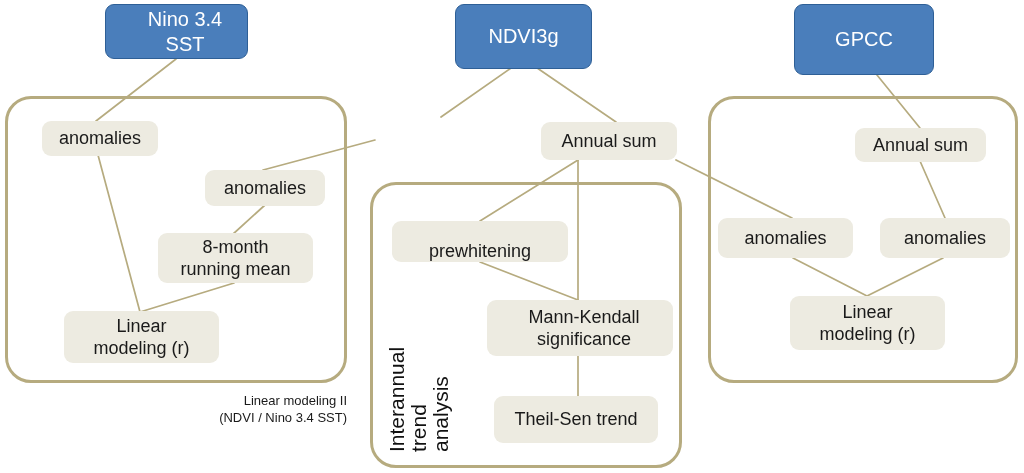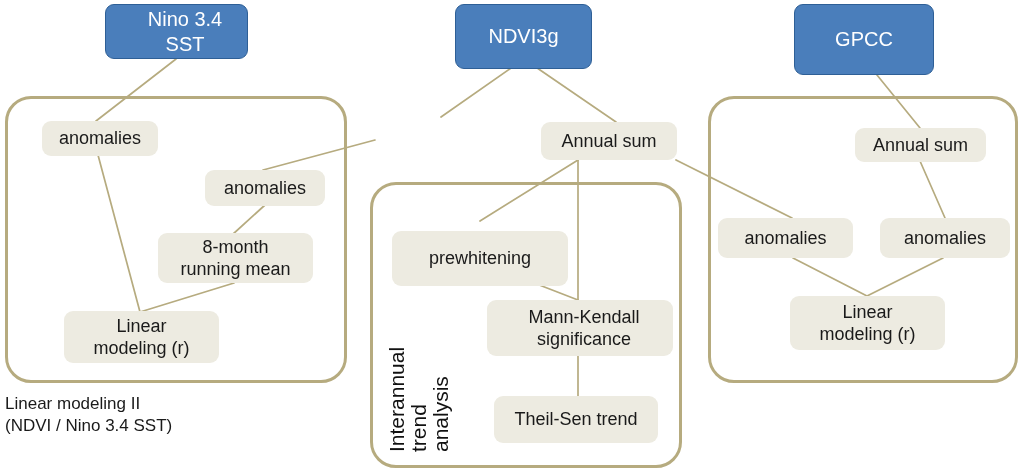--- a/index.html
+++ b/index.html
@@ -44,22 +44,22 @@
     color:#1a1a1a;
     display:flex;align-items:center;justify-content:center;
     text-align:center;
     font-size:18px;
     line-height:1.25;
     box-sizing:border-box;
   }
 
   .caption{
     position:absolute;
-    text-align:left;
-    font-size:17px;
+    text-align:right;
+    font-size:13px;
     line-height:1.28;
     color:#1a1a1a;
     white-space:pre-line;
   }
 
   .vlabel{
     position:absolute;
     font-size:21px;
     line-height:1.05;
     color:#111;
@@ -139,21 +139,21 @@
   </div>
   <div class="node" style="left:158px;top:233px;width:155px;height:50px;">
     <span style="white-space:pre-line">8-month
 running mean</span>
   </div>
   <div class="node" style="left:64px;top:311px;width:155px;height:52px;">
     <span style="white-space:pre-line">Linear
 modeling (r)</span>
   </div>
 
-  <div class="node" style="left:392px;top:231px;width:176px;height:55px;">
+  <div class="node" style="left:392px;top:221px;width:176px;height:41px;align-items:flex-end;">
     <span style="white-space:pre-line">prewhitening</span>
   </div>
   <div class="node" style="left:487px;top:300px;width:186px;height:56px;padding-left:8px;">
     <span style="white-space:pre-line">Mann-Kendall
 significance</span>
   </div>
   <div class="node" style="left:494px;top:396px;width:164px;height:47px;">
     <span style="white-space:pre-line">Theil-Sen trend</span>
   </div>
 

